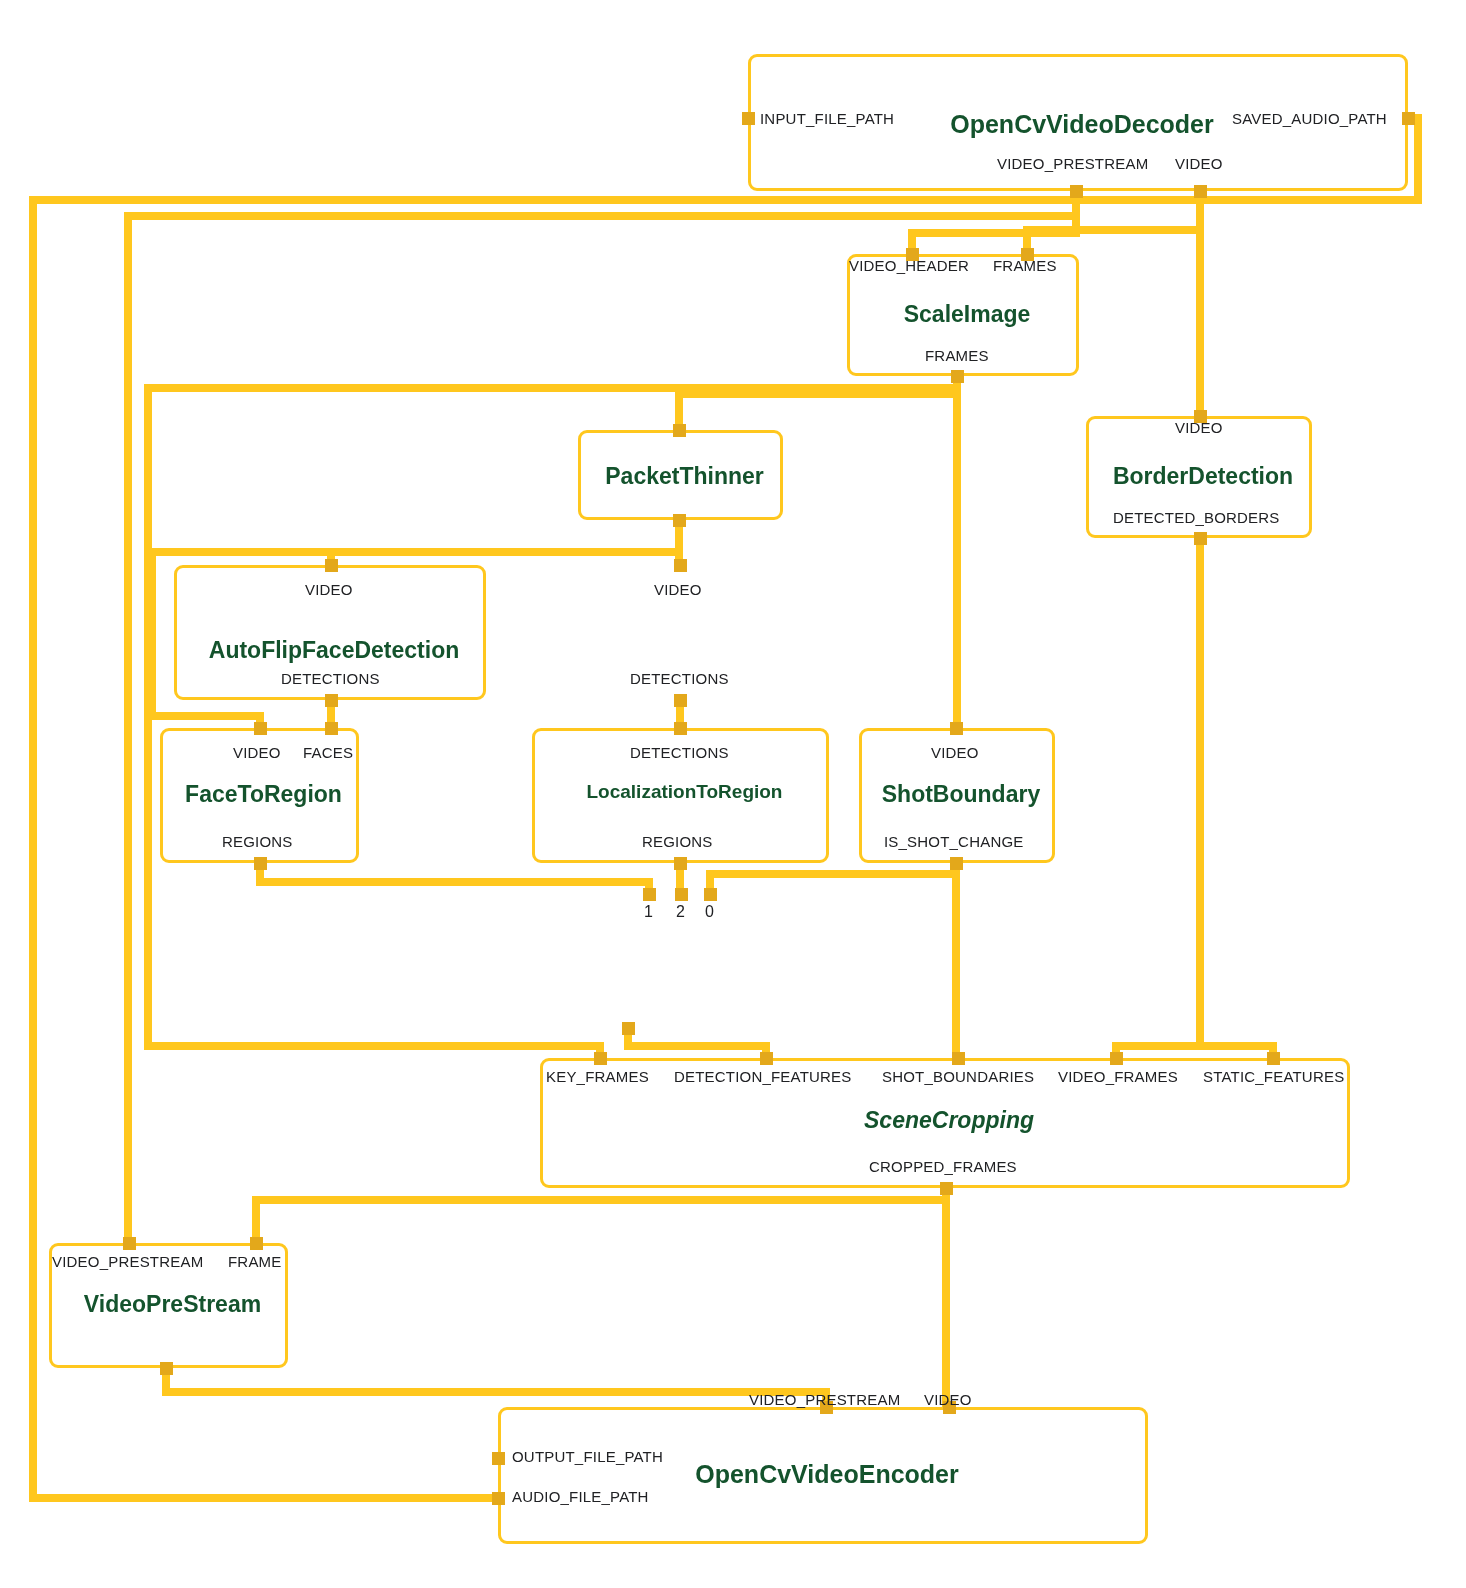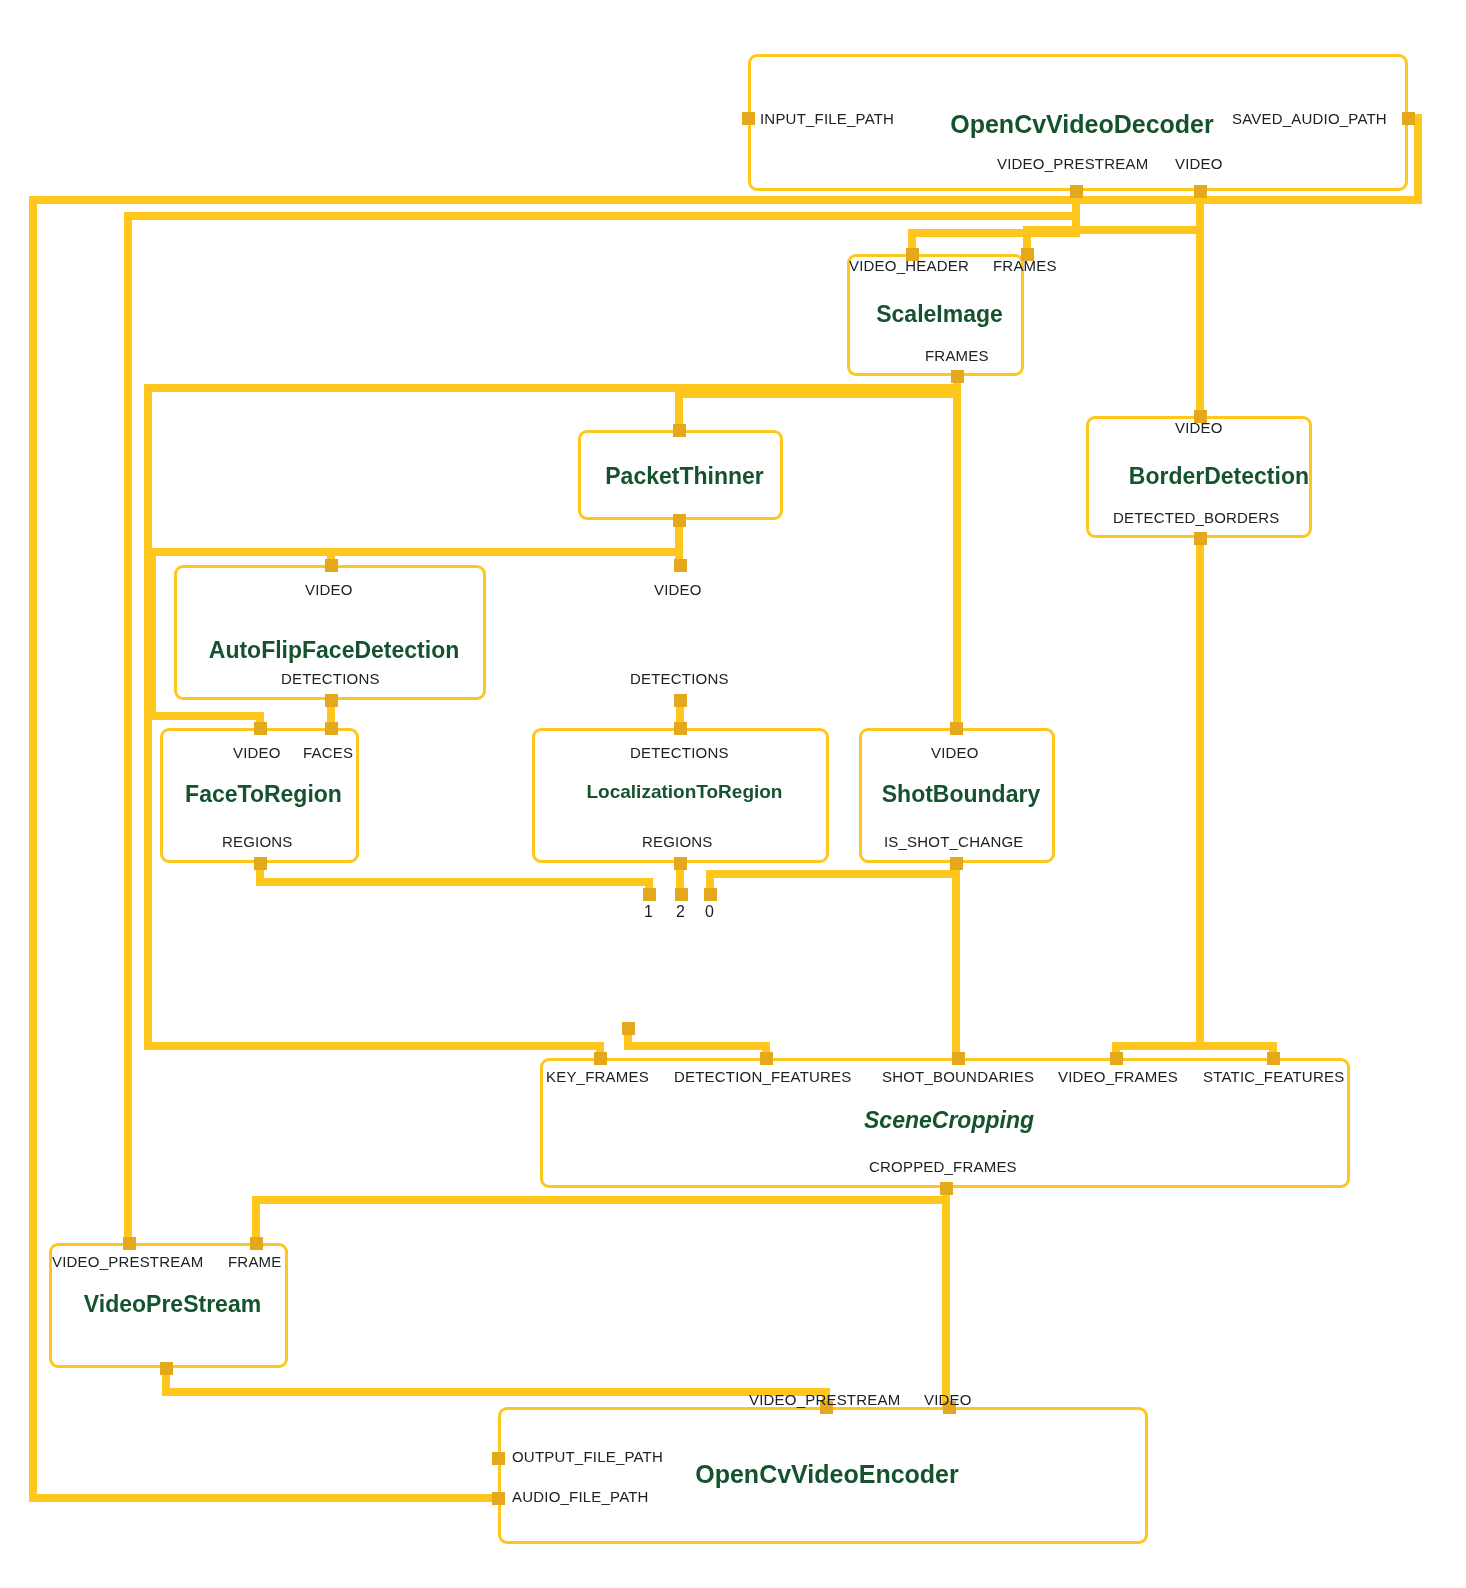--- a/index.html
+++ b/index.html
@@ -72,32 +72,32 @@
   </div>
   <div class="port" style="left:742px;top:112px;"></div>
   <div class="port-label" style="left:760px;top:110px;">INPUT_FILE_PATH</div>
   <div class="port" style="left:1402px;top:112px;"></div>
   <div class="port-label" style="left:1232px;top:110px;">SAVED_AUDIO_PATH</div>
   <div class="port" style="left:1070px;top:185px;"></div>
   <div class="port-label" style="left:997px;top:155px;">VIDEO_PRESTREAM</div>
   <div class="port" style="left:1194px;top:185px;"></div>
   <div class="port-label" style="left:1175px;top:155px;">VIDEO</div>
 
-  <div class="node" style="left:847px;top:254px;width:177px;height:122px;">
+  <div class="node" style="left:847px;top:254px;width:232px;height:122px;">
     <div class="node-title" style="top:44px;font-size:23px;">ScaleImage</div>
   </div>
   <div class="port" style="left:906px;top:248px;"></div>
   <div class="port-label" style="left:849px;top:257px;">VIDEO_HEADER</div>
   <div class="port" style="left:1021px;top:248px;"></div>
   <div class="port-label" style="left:993px;top:257px;">FRAMES</div>
   <div class="port" style="left:951px;top:370px;"></div>
   <div class="port-label" style="left:925px;top:347px;">FRAMES</div>
 
   <div class="node" style="left:1086px;top:416px;width:226px;height:122px;">
-    <div class="node-title" style="top:44px;font-size:23px;text-align:right;">BorderDetection</div>
+    <div class="node-title" style="top:44px;font-size:23px;">BorderDetection</div>
   </div>
   <div class="port" style="left:1194px;top:410px;"></div>
   <div class="port-label" style="left:1175px;top:419px;">VIDEO</div>
   <div class="port" style="left:1194px;top:532px;"></div>
   <div class="port-label" style="left:1113px;top:509px;">DETECTED_BORDERS</div>
 
   <div class="node" style="left:578px;top:430px;width:205px;height:90px;">
     <div class="node-title" style="top:30px;font-size:23px;">PacketThinner</div>
   </div>
   <div class="port" style="left:673px;top:424px;"></div>

